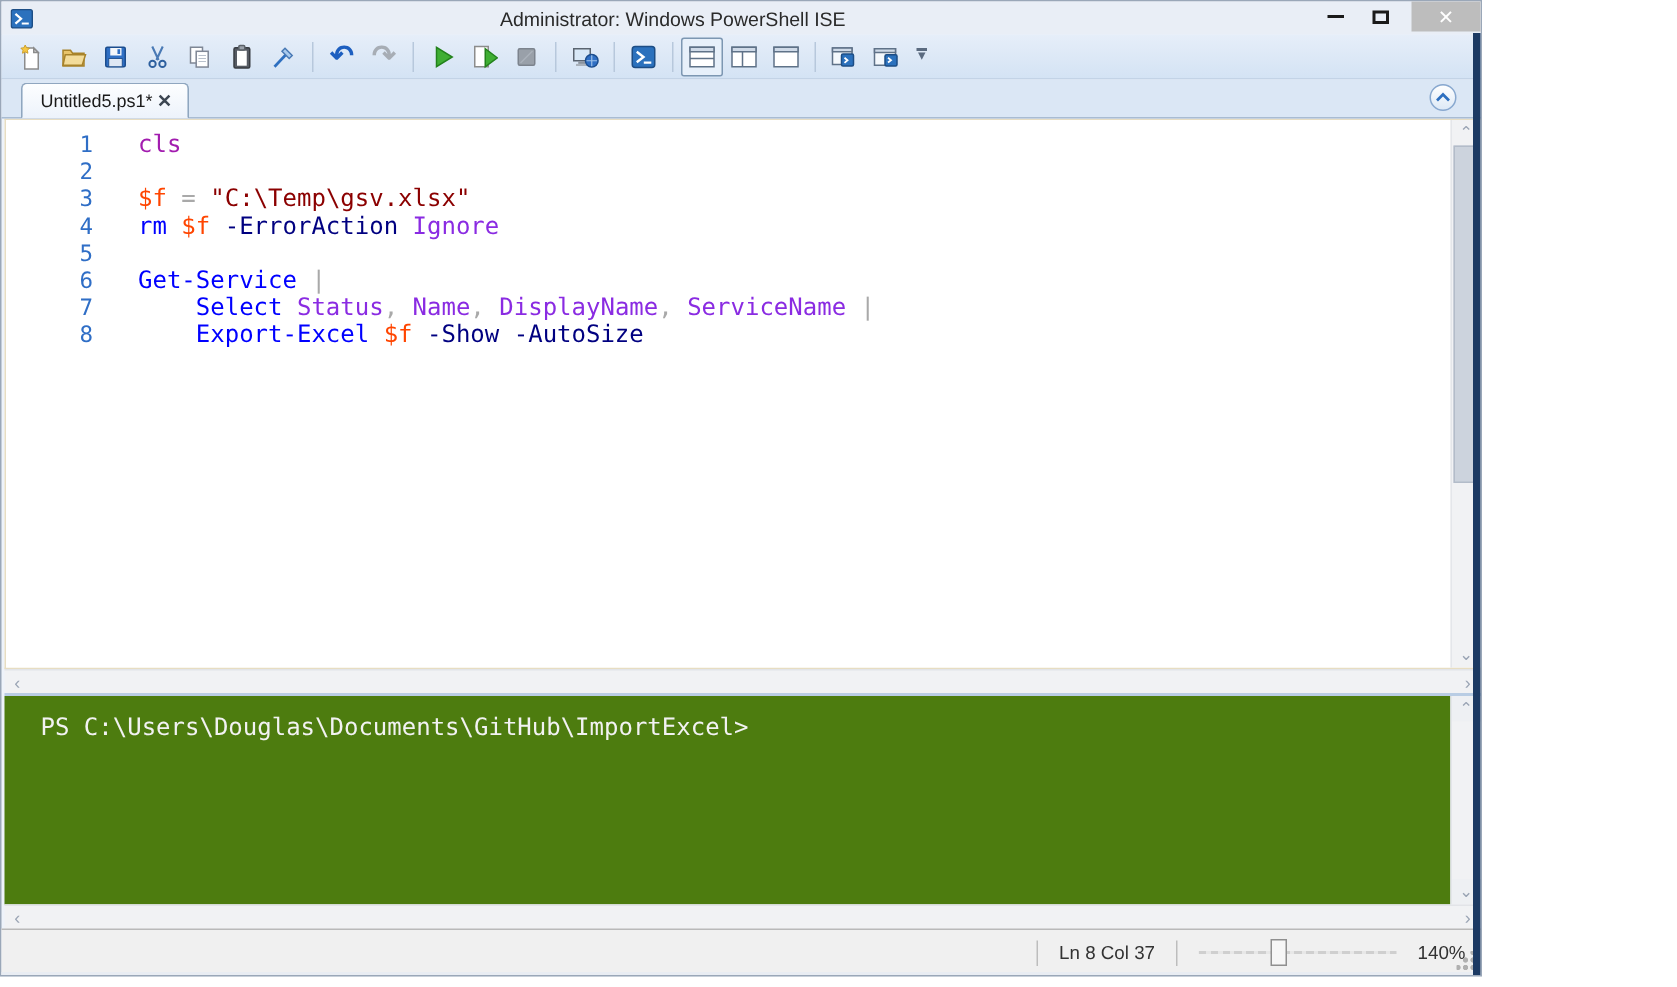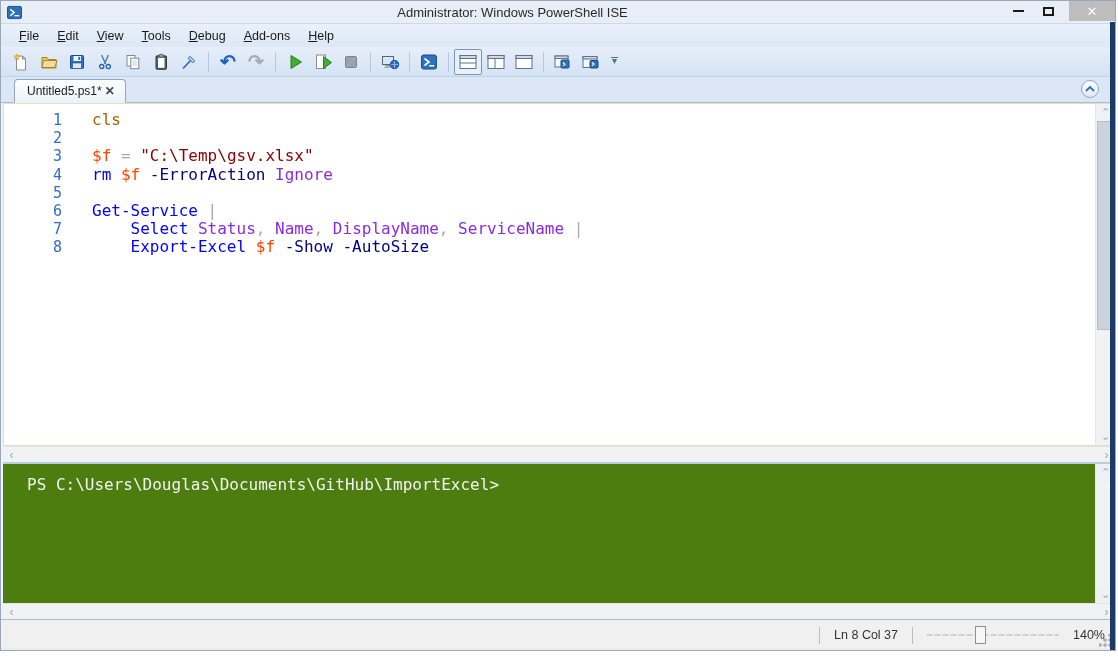--- a/index.html
+++ b/index.html
@@ -1,20 +1,20 @@
 <!DOCTYPE html>
 <html><head>
 <meta charset="utf-8">
 <style>
   * { margin:0; padding:0; box-sizing:border-box; }
   html,body { background:#fff; }
   body { width:1118px; height:658px; overflow:hidden; font-family:"Liberation Sans", sans-serif; }
 
   .window {
-    position:relative; width:1116px; height:651px; margin:0 1px 0 0;
+    position:relative; width:988px; height:651px; margin:0 1px 0 0;
     border:1px solid #9aa7b8; background:#eef3fa;
     display:flex; flex-direction:column;
   }
   .right-frame { position:absolute; top:21px; right:0; bottom:0; width:5px; background:#1c3a63; z-index:50; }
   .bottom-frame { position:absolute; left:0; right:0; bottom:0; height:2px; background:#e9edf3; z-index:49; }
 
   
   .titlebar { height:22px; background:#e9eef6; display:flex; align-items:center; padding:0 0 0 6px; flex:none; }
   .titlebar .app-icon { width:15px; height:15px; flex:none; }
   .titlebar .title { flex:1; text-align:center; font-size:13px; color:#2a2a2a; white-space:nowrap; }
@@ -105,29 +105,20 @@
       <div class="btn-min">
           <div class="bar"></div>
         </div>
       <div class="btn-max">
           <div class="box"></div>
         </div>
       <div class="btn-close">✕</div>
     </div>
   </div>
 
-  <div class="menubar">
-    <span class="menu-item">File</span>
-    <span class="menu-item">Edit</span>
-    <span class="menu-item">View</span>
-    <span class="menu-item">Tools</span>
-    <span class="menu-item">Debug</span>
-    <span class="menu-item">Add-ons</span>
-    <span class="menu-item">Help</span>
-  </div>
 
   <div class="toolbar">
     <div class="tb-btn">
       <svg width="18" height="18" viewBox="0 0 18 18">
           <path d="M4.5 3h6l3 3v11h-9z" fill="#fff" stroke="#8c8c8c"></path>
           <path d="M10.5 3l3 3h-3z" fill="#d8d8d8" stroke="#8c8c8c"></path>
           <path d="M4.8 1l.9 1.8 2 .3-1.4 1.4.3 2-1.8-.9-1.8.9.3-2L1.9 3.1l2-.3z" fill="#f6c744" stroke="#c89b23" stroke-width="0.6"></path>
         </svg>
     </div>
     <div class="tb-btn">
@@ -266,21 +257,21 @@
     </div>
     <div class="collapse-btn">
       <svg width="10" height="8" viewBox="0 0 10 8">
           <path d="M1 6l4-4 4 4" stroke="#2d6fc0" stroke-width="1.8" fill="none"></path>
         </svg>
     </div>
   </div>
 
   <div class="editor-wrap">
     <div class="code-area">
-        <div class="code-line"><span class="ln">1</span><span class="code"><span style="color: #a16207;">cls</span></span></div>
+        <div class="code-line"><span class="ln">1</span><span class="code"><span style="color: #a21caf;">cls</span></span></div>
         <div class="code-line"><span class="ln">2</span><span class="code"></span></div>
         <div class="code-line"><span class="ln">3</span><span class="code"><span style="color: rgb(255, 69, 0);">$f</span><span style="color: rgb(0, 0, 0);"> </span><span style="color: rgb(169, 169, 169);">=</span><span style="color: rgb(0, 0, 0);"> </span><span style="color: rgb(139, 0, 0);">"C:\Temp\gsv.xlsx"</span></span></div>
         <div class="code-line"><span class="ln">4</span><span class="code"><span style="color: rgb(0, 0, 255);">rm</span><span style="color: rgb(0, 0, 0);"> </span><span style="color: rgb(255, 69, 0);">$f</span><span style="color: rgb(0, 0, 0);"> </span><span style="color: rgb(0, 0, 128);">-ErrorAction</span><span style="color: rgb(0, 0, 0);"> </span><span style="color: rgb(138, 43, 226);">Ignore</span></span></div>
         <div class="code-line"><span class="ln">5</span><span class="code"></span></div>
         <div class="code-line"><span class="ln">6</span><span class="code"><span style="color: rgb(0, 0, 255);">Get-Service</span><span style="color: rgb(0, 0, 0);"> </span><span style="color: rgb(169, 169, 169);">|</span></span></div>
         <div class="code-line"><span class="ln">7</span><span class="code"><span style="color: rgb(0, 0, 0);">    </span><span style="color: rgb(0, 0, 255);">Select</span><span style="color: rgb(0, 0, 0);"> </span><span style="color: rgb(138, 43, 226);">Status</span><span style="color: rgb(169, 169, 169);">,</span><span style="color: rgb(0, 0, 0);"> </span><span style="color: rgb(138, 43, 226);">Name</span><span style="color: rgb(169, 169, 169);">,</span><span style="color: rgb(0, 0, 0);"> </span><span style="color: rgb(138, 43, 226);">DisplayName</span><span style="color: rgb(169, 169, 169);">,</span><span style="color: rgb(0, 0, 0);"> </span><span style="color: rgb(138, 43, 226);">ServiceName</span><span style="color: rgb(0, 0, 0);"> </span><span style="color: rgb(169, 169, 169);">|</span></span></div>
         <div class="code-line"><span class="ln">8</span><span class="code"><span style="color: rgb(0, 0, 0);">    </span><span style="color: rgb(0, 0, 255);">Export-Excel</span><span style="color: rgb(0, 0, 0);"> </span><span style="color: rgb(255, 69, 0);">$f</span><span style="color: rgb(0, 0, 0);"> </span><span style="color: rgb(0, 0, 128);">-Show</span><span style="color: rgb(0, 0, 0);"> </span><span style="color: rgb(0, 0, 128);">-AutoSize</span></span></div>
       </div>
     <div class="vscroll">
       <div class="arr">⌃</div>

